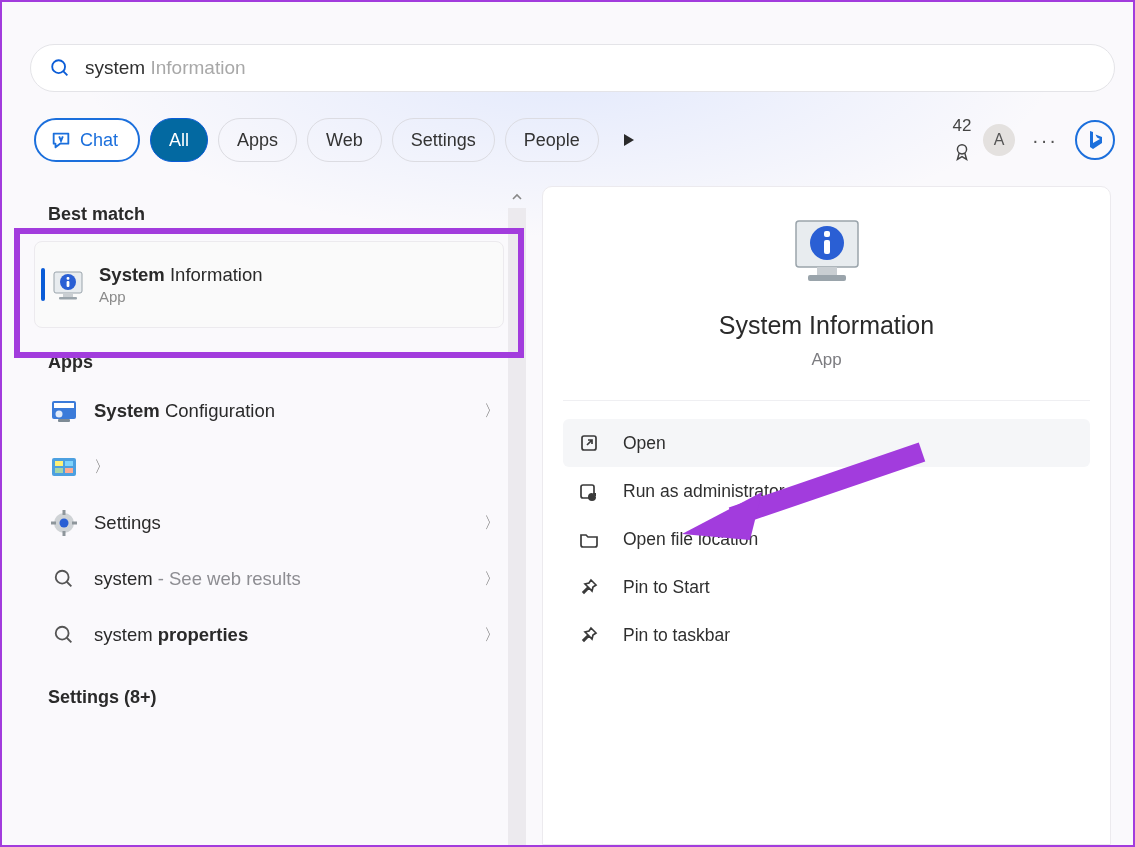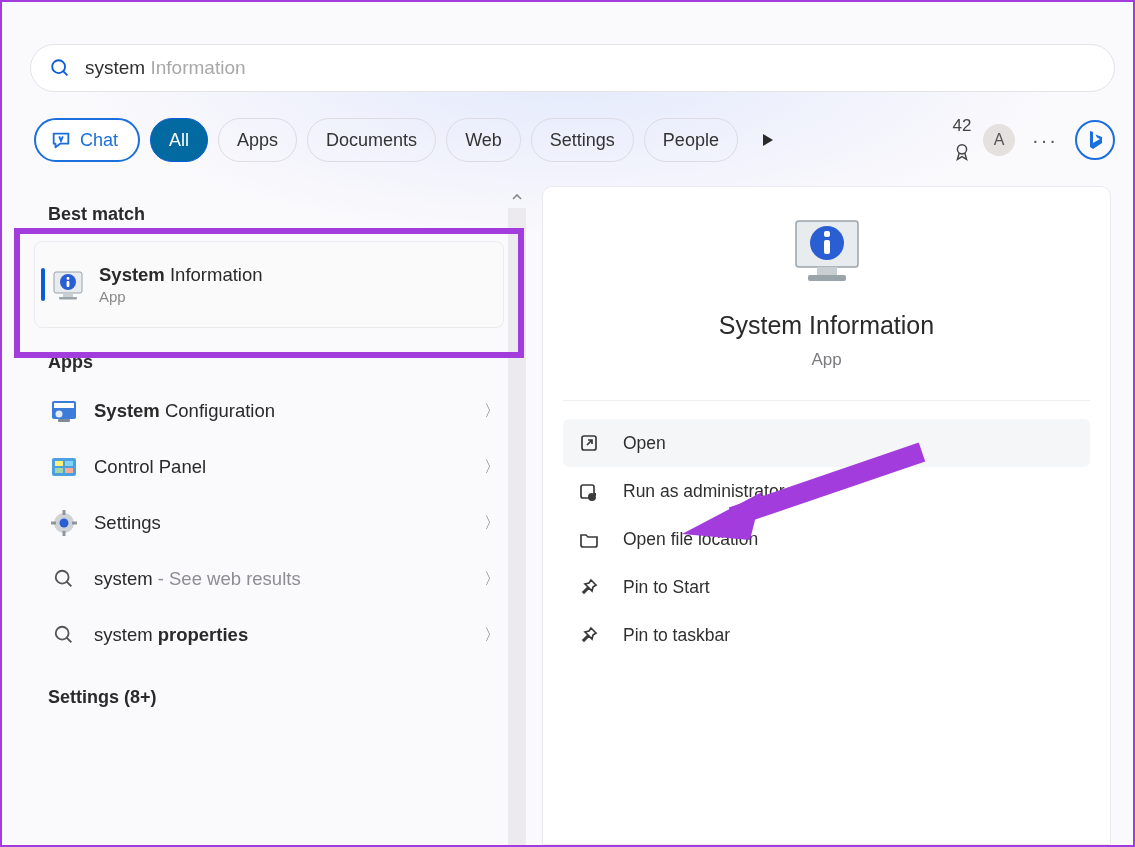--- a/index.html
+++ b/index.html
@@ -87,23 +87,20 @@
     </svg>
     <span>Chat</span>
   </div>
   <div class="pill all">
       <span>All</span>
     </div>
   <div class="pill">
       <span>Apps</span>
     </div>
   <div class="pill">
-      <span>Documents</span>
-    </div>
-  <div class="pill">
       <span>Web</span>
     </div>
   <div class="pill">
       <span>Settings</span>
     </div>
   <div class="pill">
       <span>People</span>
     </div>
   <div class="icon-btn">
     <svg width="16" height="16" viewBox="0 0 16 16">
@@ -175,21 +172,20 @@
   <div class="row-item">
     <div class="small-ic">
       <svg width="28" height="28" viewBox="0 0 28 28">
           <rect x="2" y="5" width="24" height="18" rx="2" fill="#4ca0e0"></rect>
           <rect x="5" y="8" width="8" height="5" fill="#fff176"></rect>
           <rect x="15" y="8" width="8" height="5" fill="#81d4fa"></rect>
           <rect x="5" y="15" width="8" height="5" fill="#a5d6a7"></rect>
           <rect x="15" y="15" width="8" height="5" fill="#ffab91"></rect>
         </svg>
     </div>
-    <div class="lbl">Control Panel</div>
     <span class="chevron">〉</span>
   </div>
 
   <div class="row-item">
     <div class="small-ic">
       <svg width="28" height="28" viewBox="0 0 28 28">
           <circle cx="14" cy="14" r="10" fill="#cfd3d6"></circle>
           <circle cx="14" cy="14" r="4.5" fill="#2a5fd4"></circle>
           <g fill="#8e969b">
             <rect x="12.5" y="1" width="3" height="5"></rect>

